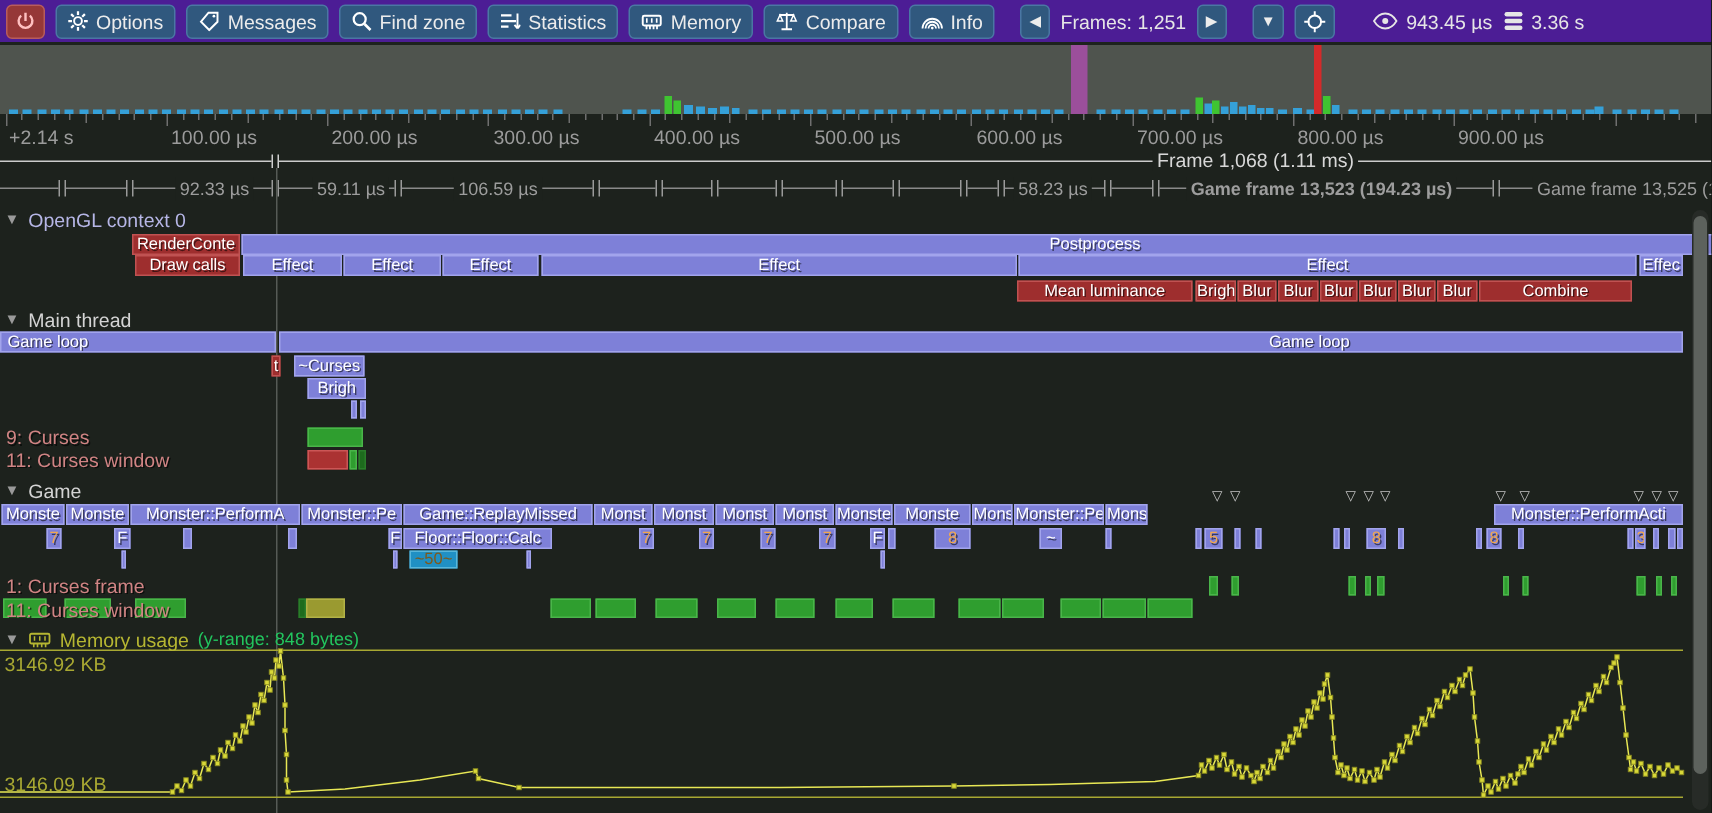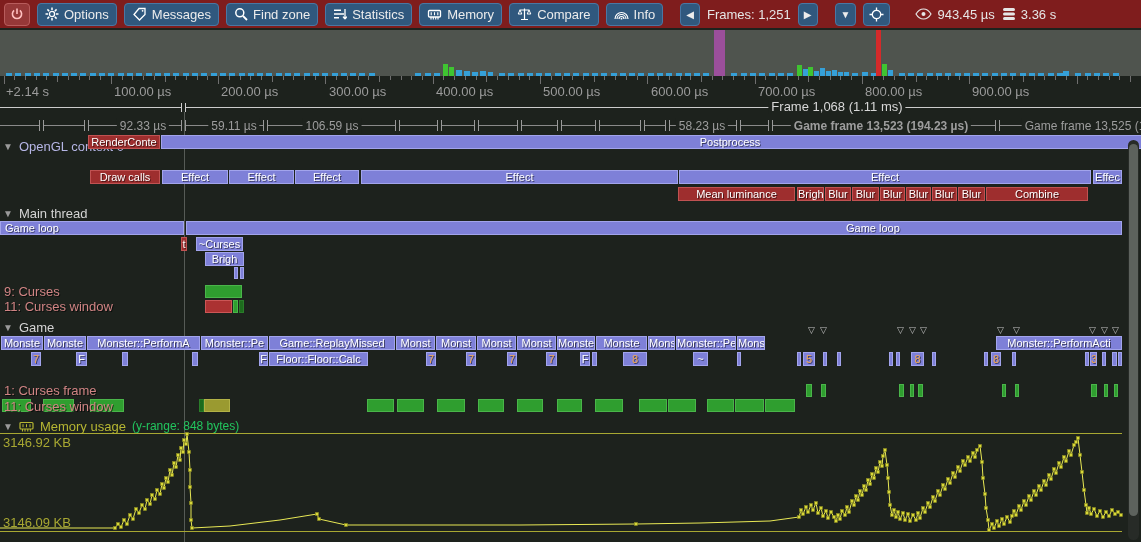--- a/index.html
+++ b/index.html
@@ -1,19 +1,19 @@
 <!DOCTYPE html>
 <html><head>
 <meta charset="utf-8">
 <style>
   html,body{margin:0;padding:0;background:#101410;}
   #app{position:relative;width:1141px;height:542px;background:#1d221d;overflow:hidden;
        font-family:"Liberation Sans",sans-serif;}
   
-  .toolbar{position:absolute;top:0;left:0;width:1141px;height:28px;background:#7f1d1d;
+  .toolbar{position:absolute;top:0;left:0;width:1141px;height:28px;background:#4c1d95;
            display:flex;align-items:center;gap:7px;padding-left:4px;box-sizing:border-box;}
   .btn{display:inline-flex;align-items:center;gap:5px;background:#30587e;border:1px solid #4a77a3;
        border-radius:4px;color:#ececec;font-size:13px;height:21px;padding:0 7px;cursor:pointer;white-space:nowrap;}
   .btn svg{display:block}
   .btn.sq{padding:0 5px;}
   .btn.power{background:#963838;border-color:#b85c5c;padding:0 5px;}
   .tb-text{color:#e6e6e6;font-size:13px;}
   .tb-stat{display:inline-flex;align-items:center;gap:5px;color:#e6e6e6;font-size:13px;}
   .gap-l{margin-left:10px;} .gap-xl{margin-left:18px;}
   
@@ -429,21 +429,21 @@
       <div class="slabel" style="left: 881px; font-weight: bold;">Game frame 13,523 (194.23 µs)</div>
       <div class="slabel" style="left: 1085px;">Game frame 13,525 (1</div>
     </div>
 
   <div class="vline"></div>
 
   <div class="thr-hdr" style="top:139px;">
     <span class="tri">▼</span>
     <span class="hdr-gl">OpenGL context 0</span>
   </div>
-  <div class="row" style="top:135px;" id="gl1">
+  <div class="row" style="top:156px;" id="gl1">
       <div class="z red" style="left: 88px; width: 72px; height: 14px; line-height: 12px;">RenderConte</div>
       <div class="z " style="left: 161px; width: 1138px; height: 14px; line-height: 12px;">Postprocess</div>
     </div>
   <div class="row" style="top:170px;" id="gl2">
       <div class="z red" style="left: 90px; width: 70px; height: 14px; line-height: 12px;">Draw calls</div>
       <div class="z " style="left: 162px; width: 66px; height: 14px; line-height: 12px;">Effect</div>
       <div class="z " style="left: 229px; width: 65px; height: 14px; line-height: 12px;">Effect</div>
       <div class="z " style="left: 295px; width: 64px; height: 14px; line-height: 12px;">Effect</div>
       <div class="z " style="left: 361px; width: 317px; height: 14px; line-height: 12px;">Effect</div>
       <div class="z " style="left: 679px; width: 412px; height: 14px; line-height: 12px;">Effect</div>
@@ -549,20 +549,27 @@
       <div class="z  onum" style="left: 911px; width: 13px; height: 14px; line-height: 12px;">8</div>
       <div class="z " style="left: 932px; width: 4px; height: 14px; line-height: 12px;"></div>
       <div class="z " style="left: 984px; width: 4px; height: 14px; line-height: 12px;"></div>
       <div class="z  onum" style="left: 991px; width: 10px; height: 14px; line-height: 12px;">8</div>
       <div class="z " style="left: 1012px; width: 4px; height: 14px; line-height: 12px;"></div>
       <div class="z " style="left: 1085px; width: 4px; height: 14px; line-height: 12px;"></div>
       <div class="z  onum" style="left: 1090px; width: 7px; height: 14px; line-height: 12px;">3</div>
       <div class="z " style="left: 1102px; width: 4px; height: 14px; line-height: 12px;"></div>
       <div class="z " style="left: 1112px; width: 5px; height: 14px; line-height: 12px;"></div>
       <div class="z " style="left: 1118px; width: 4px; height: 14px; line-height: 12px;"></div>
+    </div>
+  <div class="row" style="top:367px;" id="g3">
+      <div class="z " style="left: 81px; width: 3px; height: 12px; line-height: 10px;"></div>
+      <div class="z " style="left: 262px; width: 3px; height: 12px; line-height: 10px;"></div>
+      <div class="z cyan" style="left: 273px; width: 32px; height: 12px; line-height: 10px;">~50~</div>
+      <div class="z " style="left: 351px; width: 3px; height: 12px; line-height: 10px;"></div>
+      <div class="z " style="left: 587px; width: 3px; height: 12px; line-height: 10px;"></div>
     </div>
   <div class="llabel" style="top:384px;">1: Curses frame</div>
   <div class="row" style="top:384px;" id="gl1w">
       <div class="lk g" style="left: 806px; width: 6px;"></div>
       <div class="lk g" style="left: 821px; width: 5px;"></div>
       <div class="lk g" style="left: 899px; width: 5px;"></div>
       <div class="lk g" style="left: 910px; width: 4px;"></div>
       <div class="lk g" style="left: 918px; width: 5px;"></div>
       <div class="lk g" style="left: 1002px; width: 4px;"></div>
       <div class="lk g" style="left: 1015px; width: 4px;"></div>

